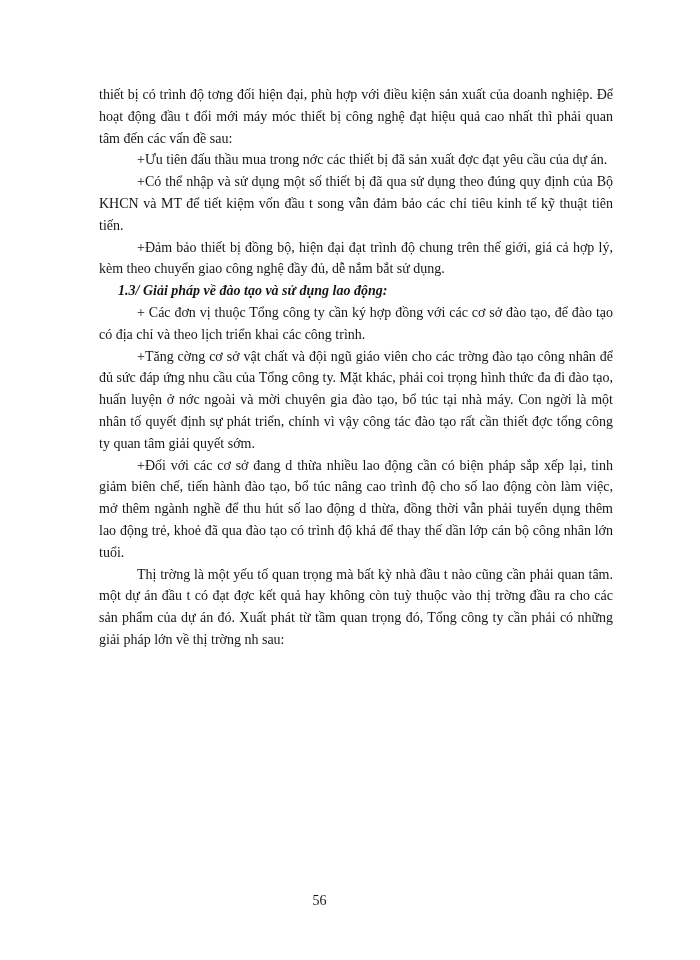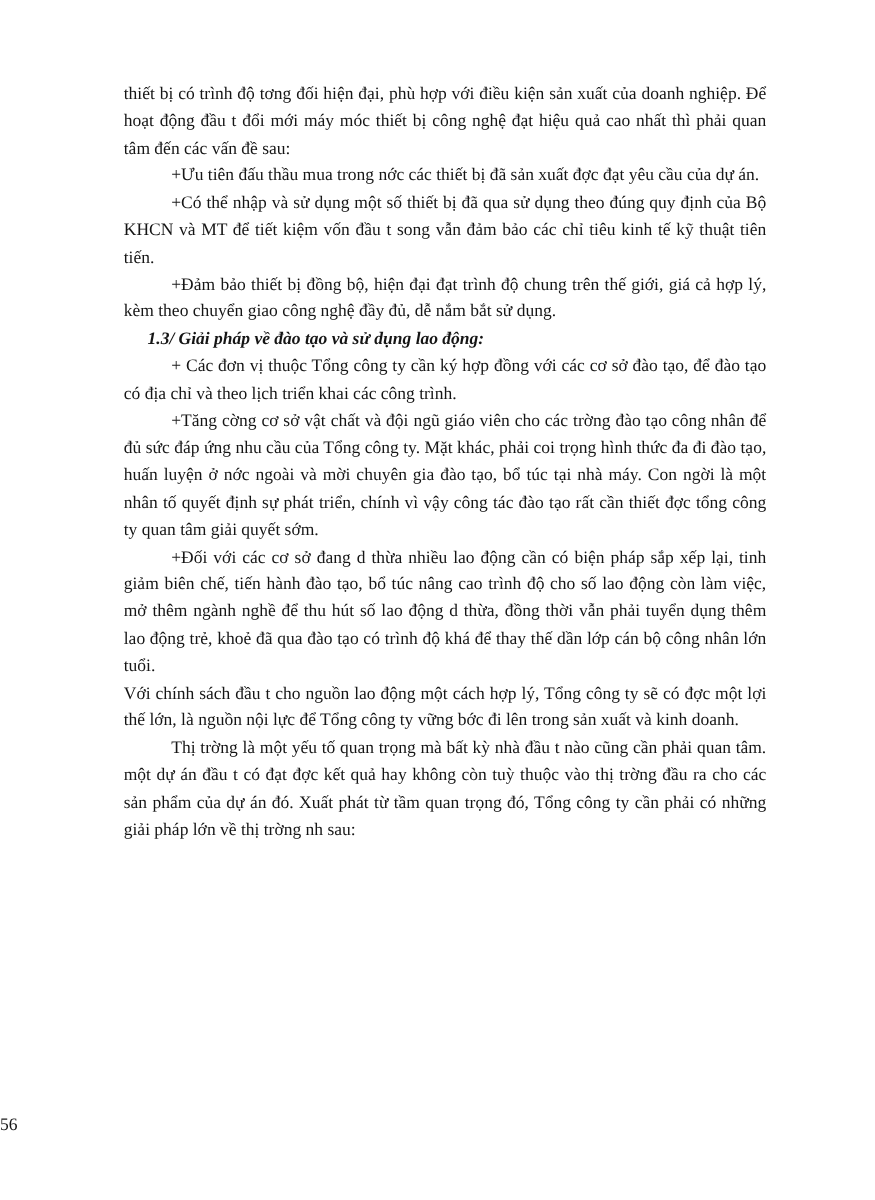--- a/index.html
+++ b/index.html
@@ -8,21 +8,21 @@
     height: 960px;
     position: relative;
     overflow: hidden;
     background: #ffffff;
     font-family: "Liberation Serif", "DejaVu Serif", serif;
     color: #151515;
   }
   .text-column {
     position: absolute;
     left: 99px;
-    top: 65px;
+    top: 84px;
     width: 514px;
   }
   .block {
     margin: 0;
     font-size: 14px;
     line-height: 21.8px;
     text-align: justify;
   }
   .block.indent { text-indent: 38px; }
   .block.flush  { text-indent: 0; }
@@ -30,34 +30,34 @@
     font-weight: bold;
     font-style: italic;
     text-indent: 0;
     margin-left: 19px;
   }
   .footer {
     position: absolute;
     left: 0;
     top: 891px;
     width: 639px;
+    text-align: center;
   }
   .page-number { font-size: 14px; }
 </style>
 </head>
 <body>
 
 <main class="text-column">
     <p class="block flush">thiết bị có trình độ tơng đối hiện đại, phù hợp với điều kiện sản xuất của doanh nghiệp. Để hoạt động đầu t đổi mới máy móc thiết bị công nghệ đạt hiệu quả cao nhất thì phải quan tâm đến các vấn đề sau:</p>
     <p class="block indent">+Ưu tiên đấu thầu mua trong nớc các thiết bị đã sản xuất đợc đạt yêu cầu của dự án.</p>
     <p class="block indent">+Có thể nhập và sử dụng một số thiết bị đã qua sử dụng theo đúng quy định của Bộ KHCN và MT để tiết kiệm vốn đầu t song vẫn đảm bảo các chỉ tiêu kinh tế kỹ thuật tiên tiến.</p>
     <p class="block indent">+Đảm bảo thiết bị đồng bộ, hiện đại đạt trình độ chung trên thế giới, giá cả hợp lý, kèm theo chuyển giao công nghệ đầy đủ, dễ nắm bắt sử dụng.</p>
     <p class="block heading">1.3/ Giải pháp về đào tạo và sử dụng lao động:</p>
     <p class="block indent">+ Các đơn vị thuộc Tổng công ty cần ký hợp đồng với các cơ sở đào tạo, để đào tạo có địa chỉ và theo lịch triển khai các công trình.</p>
     <p class="block indent">+Tăng cờng cơ sở vật chất và đội ngũ giáo viên cho các trờng đào tạo công nhân để đủ sức đáp ứng nhu cầu của Tổng công ty. Mặt khác, phải coi trọng hình thức đa đi đào tạo, huấn luyện ở nớc ngoài và mời chuyên gia đào tạo, bổ túc tại nhà máy. Con ngời là một nhân tố quyết định sự phát triển, chính vì vậy công tác đào tạo rất cần thiết đợc tổng công ty quan tâm giải quyết sớm.</p>
     <p class="block indent">+Đối với các cơ sở đang d thừa nhiều lao động cần có biện pháp sắp xếp lại, tinh giảm biên chế, tiến hành đào tạo, bổ túc nâng cao trình độ cho số lao động còn làm việc, mở thêm ngành nghề để thu hút số lao động d thừa, đồng thời vẫn phải tuyển dụng thêm lao động trẻ, khoẻ đã qua đào tạo có trình độ khá để thay thế dần lớp cán bộ công nhân lớn tuổi.</p>
-    <p class="block flush">Với chính sách đầu t cho nguồn lao động một cách hợp lý, Tổng công ty sẽ có đợc một lợi thế lớn, là nguồn nội lực để Tổng công ty vững bớc đi lên trong sản xuất và kinh doanh.</p>
     <p class="block indent">Thị trờng là một yếu tố quan trọng mà bất kỳ nhà đầu t nào cũng cần phải quan tâm. một dự án đầu t có đạt đợc kết quả hay không còn tuỳ thuộc vào thị trờng đầu ra cho các sản phẩm của dự án đó. Xuất phát từ tầm quan trọng đó, Tổng công ty cần phải có những giải pháp lớn về thị trờng nh sau:</p>
   </main>
 
 <div class="footer">
   <span class="page-number">56</span>
 </div>
 
 </body></html>

